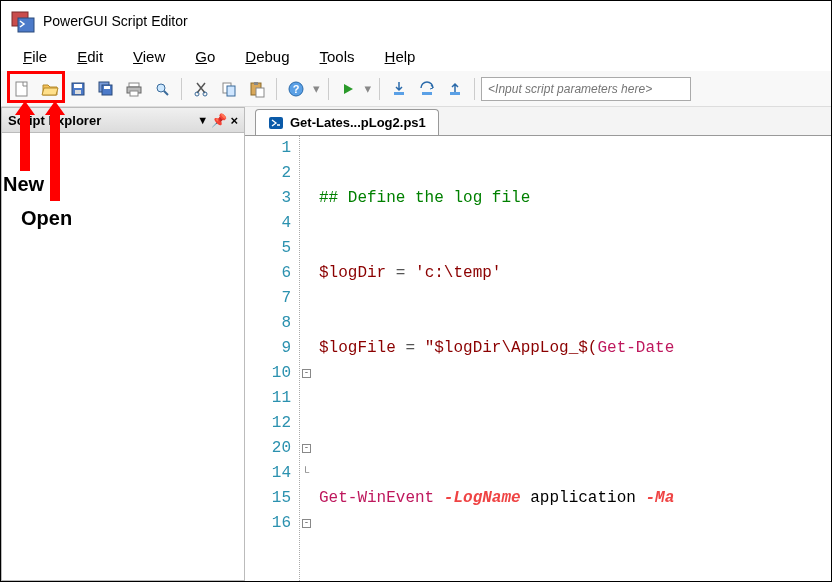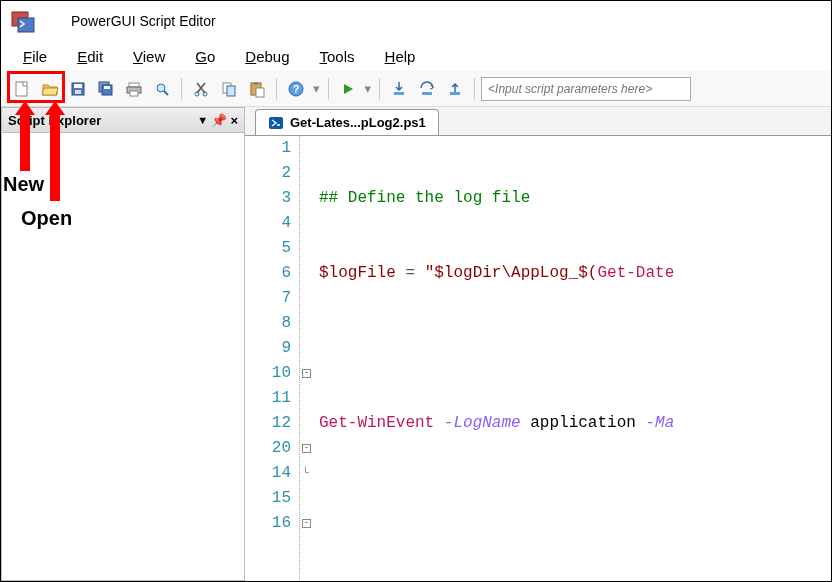--- a/index.html
+++ b/index.html
@@ -1,18 +1,18 @@
 <!DOCTYPE html>
 <html><head>
 <meta charset="utf-8">
 <style>
   * { box-sizing: border-box; margin: 0; padding: 0; }
   body { font-family: "Segoe UI", Tahoma, sans-serif; font-size: 13px; background: #fff; width: 832px; height: 582px; overflow: hidden; position: relative; border: 1px solid #000; }
   
-  .titlebar { height: 40px; display: flex; align-items: center; padding: 0 10px; background: #fff; gap: 28px; }
+  .titlebar { height: 40px; display: flex; align-items: center; padding: 0 10px; background: #fff; }
   .titlebar-icon { width: 24px; height: 24px; margin-right: 8px; position: relative; }
   .title-text { font-size: 14px; color: #000; }
   
   .menubar { height: 30px; display: flex; align-items: center; padding: 0 10px; gap: 6px; background: #fff; }
   .menu-item { padding: 4px 12px; font-size: 15px; cursor: pointer; }
   .menu-item u { text-decoration: underline; }
   
   .toolbar { height: 36px; display: flex; align-items: center; padding: 0 8px; gap: 2px; background: #f8f8f8; border-bottom: 1px solid #ddd; position: relative; }
   .tool-btn { width: 26px; height: 26px; display: flex; align-items: center; justify-content: center; border: 1px solid transparent; cursor: pointer; background: transparent; border-radius: 2px; }
   .tool-sep { width: 1px; height: 22px; background: #ccc; margin: 0 4px; }
@@ -42,21 +42,21 @@
   .fold-box { position: absolute; left: 2px; width: 9px; height: 9px; border: 1px solid #888; font-size: 9px; line-height: 7px; text-align: center; color: #555; background:#fff;}
   .fold-el { position: absolute; left: 2px; width: 9px; height: 9px; color:#888; font-size:12px; line-height:9px;}
   .code-lines { flex: 1; white-space: pre; padding-left: 4px; overflow: hidden; }
   .code-lines div { height: 25px; }
   
   .tk-comment { color: #008000; margin-top: 24px; }
   .tk-variable { color: #8b0000; }
   .tk-operator { color: #555; }
   .tk-string { color: #8b0000; }
   .tk-cmdlet { color: #be185d; }
-  .tk-param { color: #8b5cf6; font-style: italic; }
+  .tk-param { color: #ef4444; font-style: italic; font-weight: bold; }
   .tk-member { color: #000; }
 </style>
 </head>
 <body>
 
 <div class="titlebar">
   <div class="titlebar-icon">
     <svg viewBox="0 0 24 24" width="24" height="24">
       <rect x="1" y="3" width="16" height="14" fill="#c94c4c" stroke="#7a2a2a"></rect>
       <rect x="7" y="9" width="16" height="14" fill="#4c7ac9" stroke="#2a4a7a"></rect>
@@ -224,20 +224,21 @@
           <div>16</div>
         </div>
       <div class="fold-col">
         <div class="fold-box" style="top:233px">-</div>
         <div class="fold-box" style="top:308px">-</div>
         <div class="fold-el" style="top:333px">└</div>
         <div class="fold-box" style="top:383px">-</div>
       </div>
       <div class="code-lines">
         <div><span class="tk-comment">## Define the log file</span></div>
+        <div><span class="tk-variable">$logDir</span><span class="tk-operator"> = </span><span class="tk-string">'c:\temp'</span></div>
         <div><span class="tk-variable">$logFile</span><span class="tk-operator"> = </span><span class="tk-string">"$logDir\AppLog_$(</span><span class="tk-cmdlet">Get-Date</span></div>
         <div><span></span></div>
         <div><span class="tk-cmdlet">Get-WinEvent</span><span class="tk-param"> -LogName</span><span class="tk-member"> application </span><span class="tk-param">-Ma</span></div>
         
         
         
         
         
         
         

